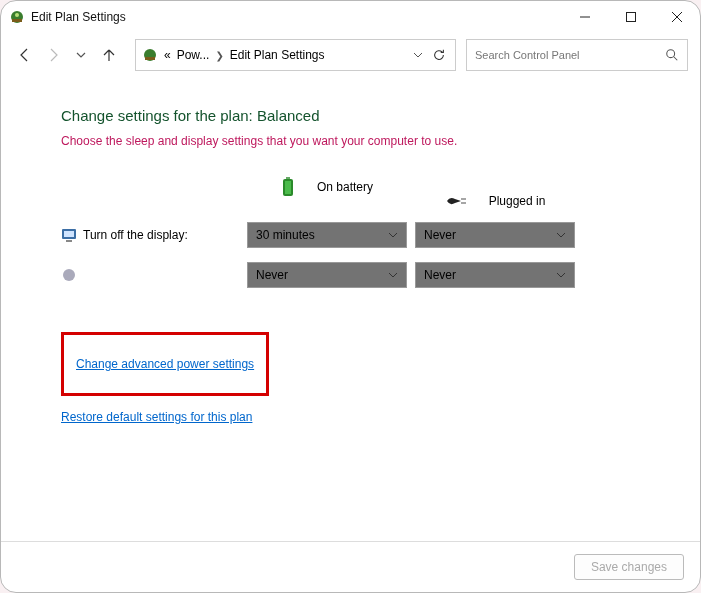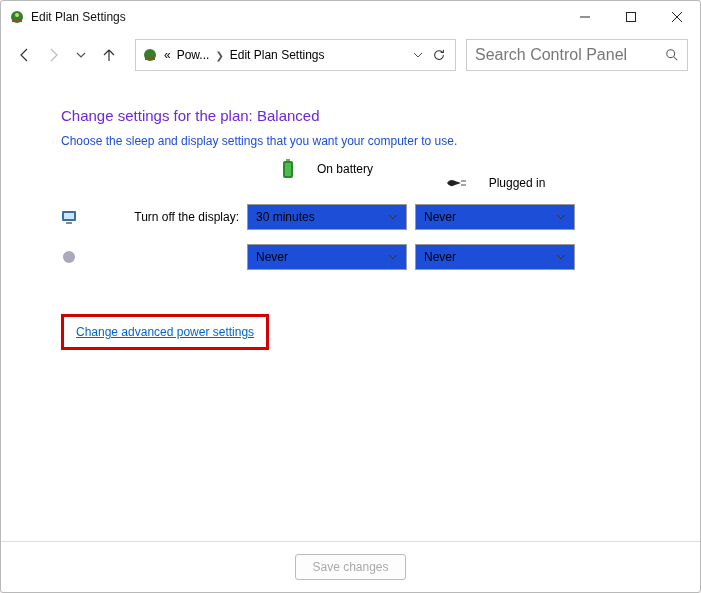--- a/index.html
+++ b/index.html
@@ -1,44 +1,44 @@
 <!DOCTYPE html>
 <html><head>
 <meta charset="utf-8">
 <style>
   * { box-sizing: border-box; margin: 0; padding: 0; }
   body { font-family: "Segoe UI", Tahoma, sans-serif; font-size: 12px; color: #000; background: #f9f0f2; width: 701px; height: 593px; overflow: hidden; }
-  .window { width: 701px; height: 593px; background: #fff; border: 1px solid #b8b8b8; border-radius: 3px; display: flex; flex-direction: column; overflow: hidden; }
+  .window { width: 701px; height: 593px; background: #fff; border: 1px solid #b8b8b8; border-radius: 16px; display: flex; flex-direction: column; overflow: hidden; }
   .titlebar { height: 32px; display: flex; align-items: center; padding: 0 0 0 8px; }
   .titlebar .app-icon { width: 16px; height: 16px; margin-right: 6px; }
   .titlebar .title { flex: 1; font-size: 12px; color: #111; }
   .winbtns { display: flex; }
   .winbtn { width: 46px; height: 32px; display: flex; align-items: center; justify-content: center; color: #222; }
   .toolbar { height: 44px; display: flex; align-items: center; padding: 0 12px; gap: 4px; }
   .navbtn { width: 24px; height: 24px; display: flex; align-items: center; justify-content: center; color: #444; border-radius: 4px; }
   .navbtn.disabled svg { color: #aaa; }
   .addressbar { flex: 1; height: 32px; border: 1px solid #ccc; display: flex; align-items: center; padding: 0 6px; margin: 0 6px 0 10px; gap: 6px; min-width: 0; }
   .addr-icon { width: 16px; height: 16px; flex-shrink: 0; }
   .addr-seg { font-size: 12px; white-space: nowrap; }
   .addr-spacer { flex: 1; }
   .addr-arrow { color: #555; font-size: 10px; }
-  .searchbox { width: 222px; height: 32px; border: 1px solid #ccc; display: flex; align-items: center; padding: 0 8px; color: #777; font-size: 16px; justify-content: space-between; }
+  .searchbox { width: 222px; height: 32px; border: 1px solid #ccc; display: flex; align-items: center; padding: 0 8px; color: #777; font-size: 11px; justify-content: space-between; }
   .content { flex: 1; padding: 30px 20px 0 60px; }
-  .heading { color: #6d28d9; font-size: 15px; font-weight: 400; margin-bottom: 10px; }
-  .subtext { font-size: 12px; color: #1d4ed8; }
+  .heading { color: #14532d; font-size: 15px; font-weight: 400; margin-bottom: 10px; }
+  .subtext { font-size: 12px; color: #be185d; margin-bottom: 18px; }
   .colheaders { display: flex; align-items: center; margin-bottom: 14px; gap: 8px; }
   .col-spacer { width: 178px; }
   .colhead { width: 160px; display: flex; align-items: center; gap: 22px; font-size: 12px; }
   .row { display: flex; align-items: center; margin-bottom: 14px; gap: 8px; }
-  .row-label { width: 178px; display: flex; align-items: center; gap: 6px; font-size: 12px; justify-content: space-between; }
-  .selectbox { width: 160px; height: 26px; border: 1px solid #999; display: flex; align-items: center; justify-content: space-between; padding: 2px 8px; font-size: 12px; background: #1d4ed8; }
+  .row-label { width: 178px; display: flex; align-items: center; gap: 6px; font-size: 12px; }
+  .selectbox { width: 160px; height: 26px; border: 1px solid #999; display: flex; align-items: center; justify-content: space-between; padding: 2px 8px; font-size: 12px; background: #737373; }
   .link { color: #0066cc; text-decoration: underline; font-size: 12px; display: inline-block; margin-top: 14px; }
-  .link-highlight { border: 3px solid #d40000; padding: 8px 12px; display: inline-block; margin-top: 30px; }
+  .link-highlight { border: 3px solid #d40000; padding: 22px 12px; display: inline-block; margin-top: 30px; }
   .link-highlight .link { margin-top: 0; }
-  .footer { border-top: 1px solid #ddd; display: flex; justify-content: flex-end; align-items: center; padding: 12px 16px; gap: 10px; flex-direction: column; }
+  .footer { border-top: 1px solid #ddd; display: flex; justify-content: flex-end; align-items: center; padding: 12px 16px; gap: 10px; }
   .btn { height: 26px; padding: 0 16px; border: 1px solid #bbb; background: #fdfdfd; font-size: 12px; display: flex; align-items: center; border-radius: 3px; }
   .btn.disabled { color: #aaa; }
   svg { display: block; }
 </style>
 </head>
 <body>
 
 <div class="window">
   <div class="titlebar">
     <span class="app-icon">
@@ -206,18 +206,21 @@
             <svg width="10" height="10" viewBox="0 0 10 10">
               <path d="M1 3 L5 7 L9 3" fill="none" stroke="#333" stroke-width="1"></path>
             </svg>
           </span>
       </div>
     </div>
 
     <div class="link-highlight">
       <a class="link">Change advanced power settings</a>
     </div>
+    <div>
+      <a class="link">Restore default settings for this plan</a>
+    </div>
   </div>
 
   <div class="footer">
     <div class="btn disabled">Save changes</div>
   </div>
 </div>
 
 </body></html>

